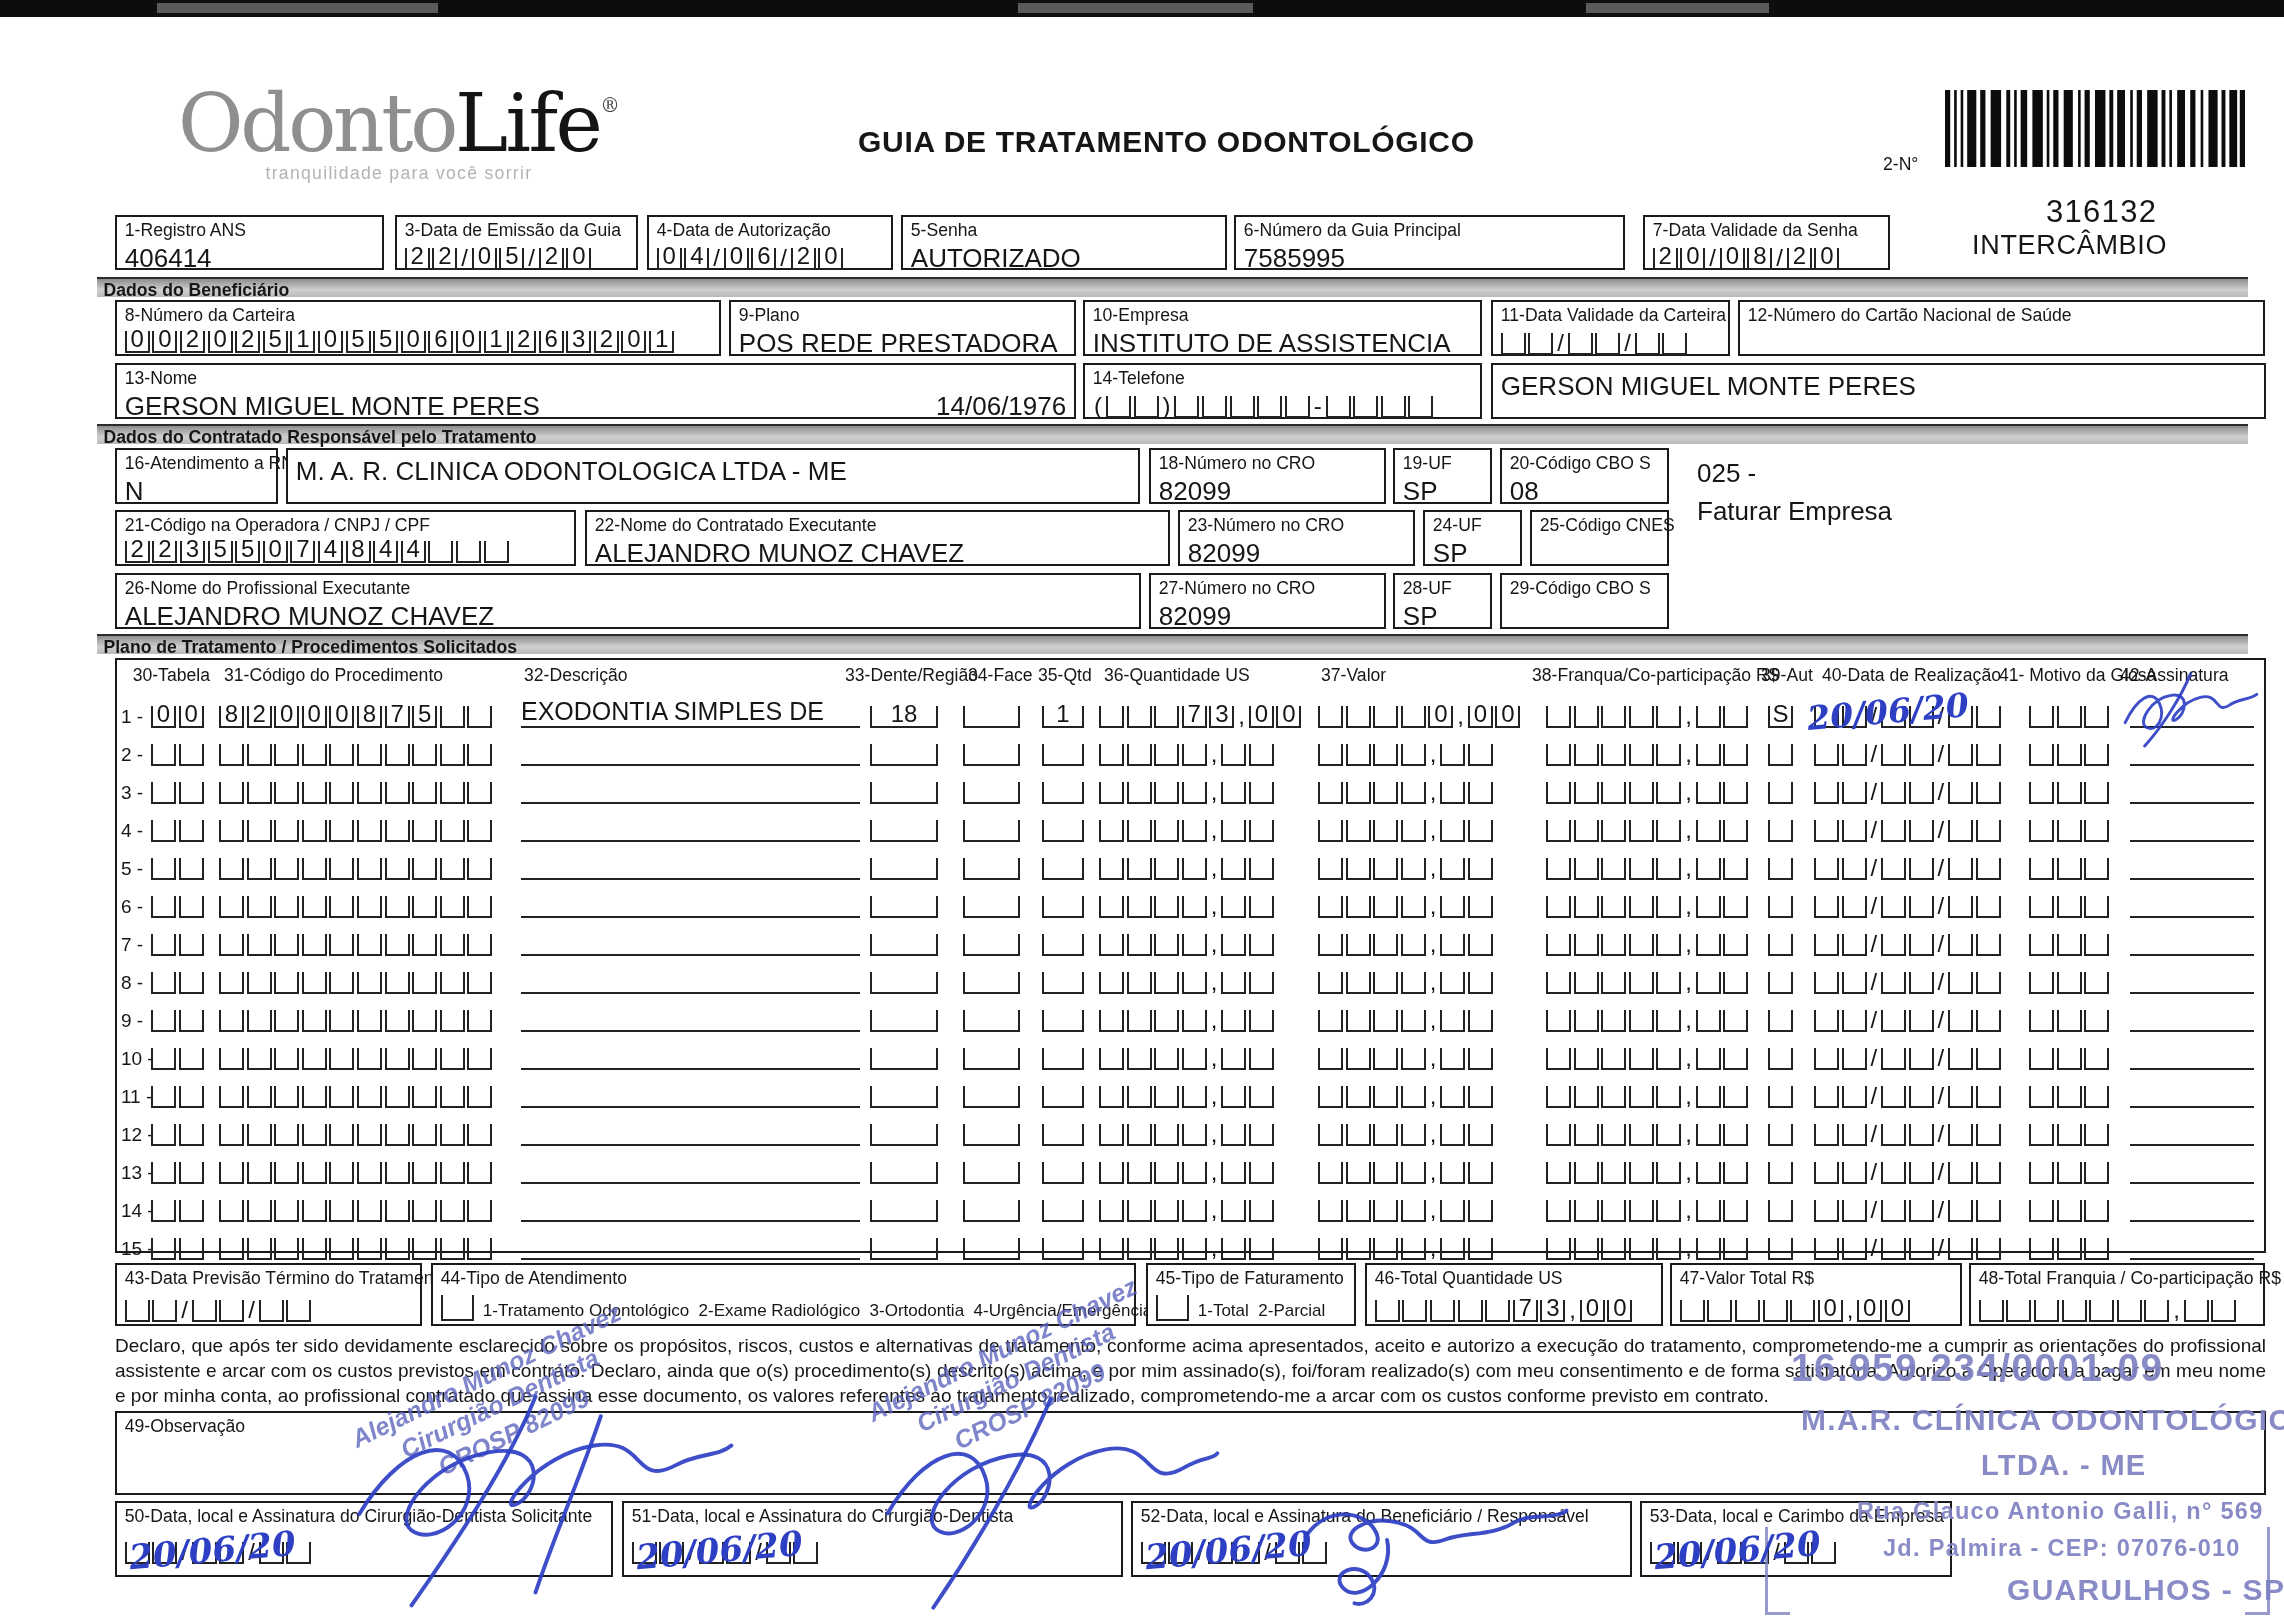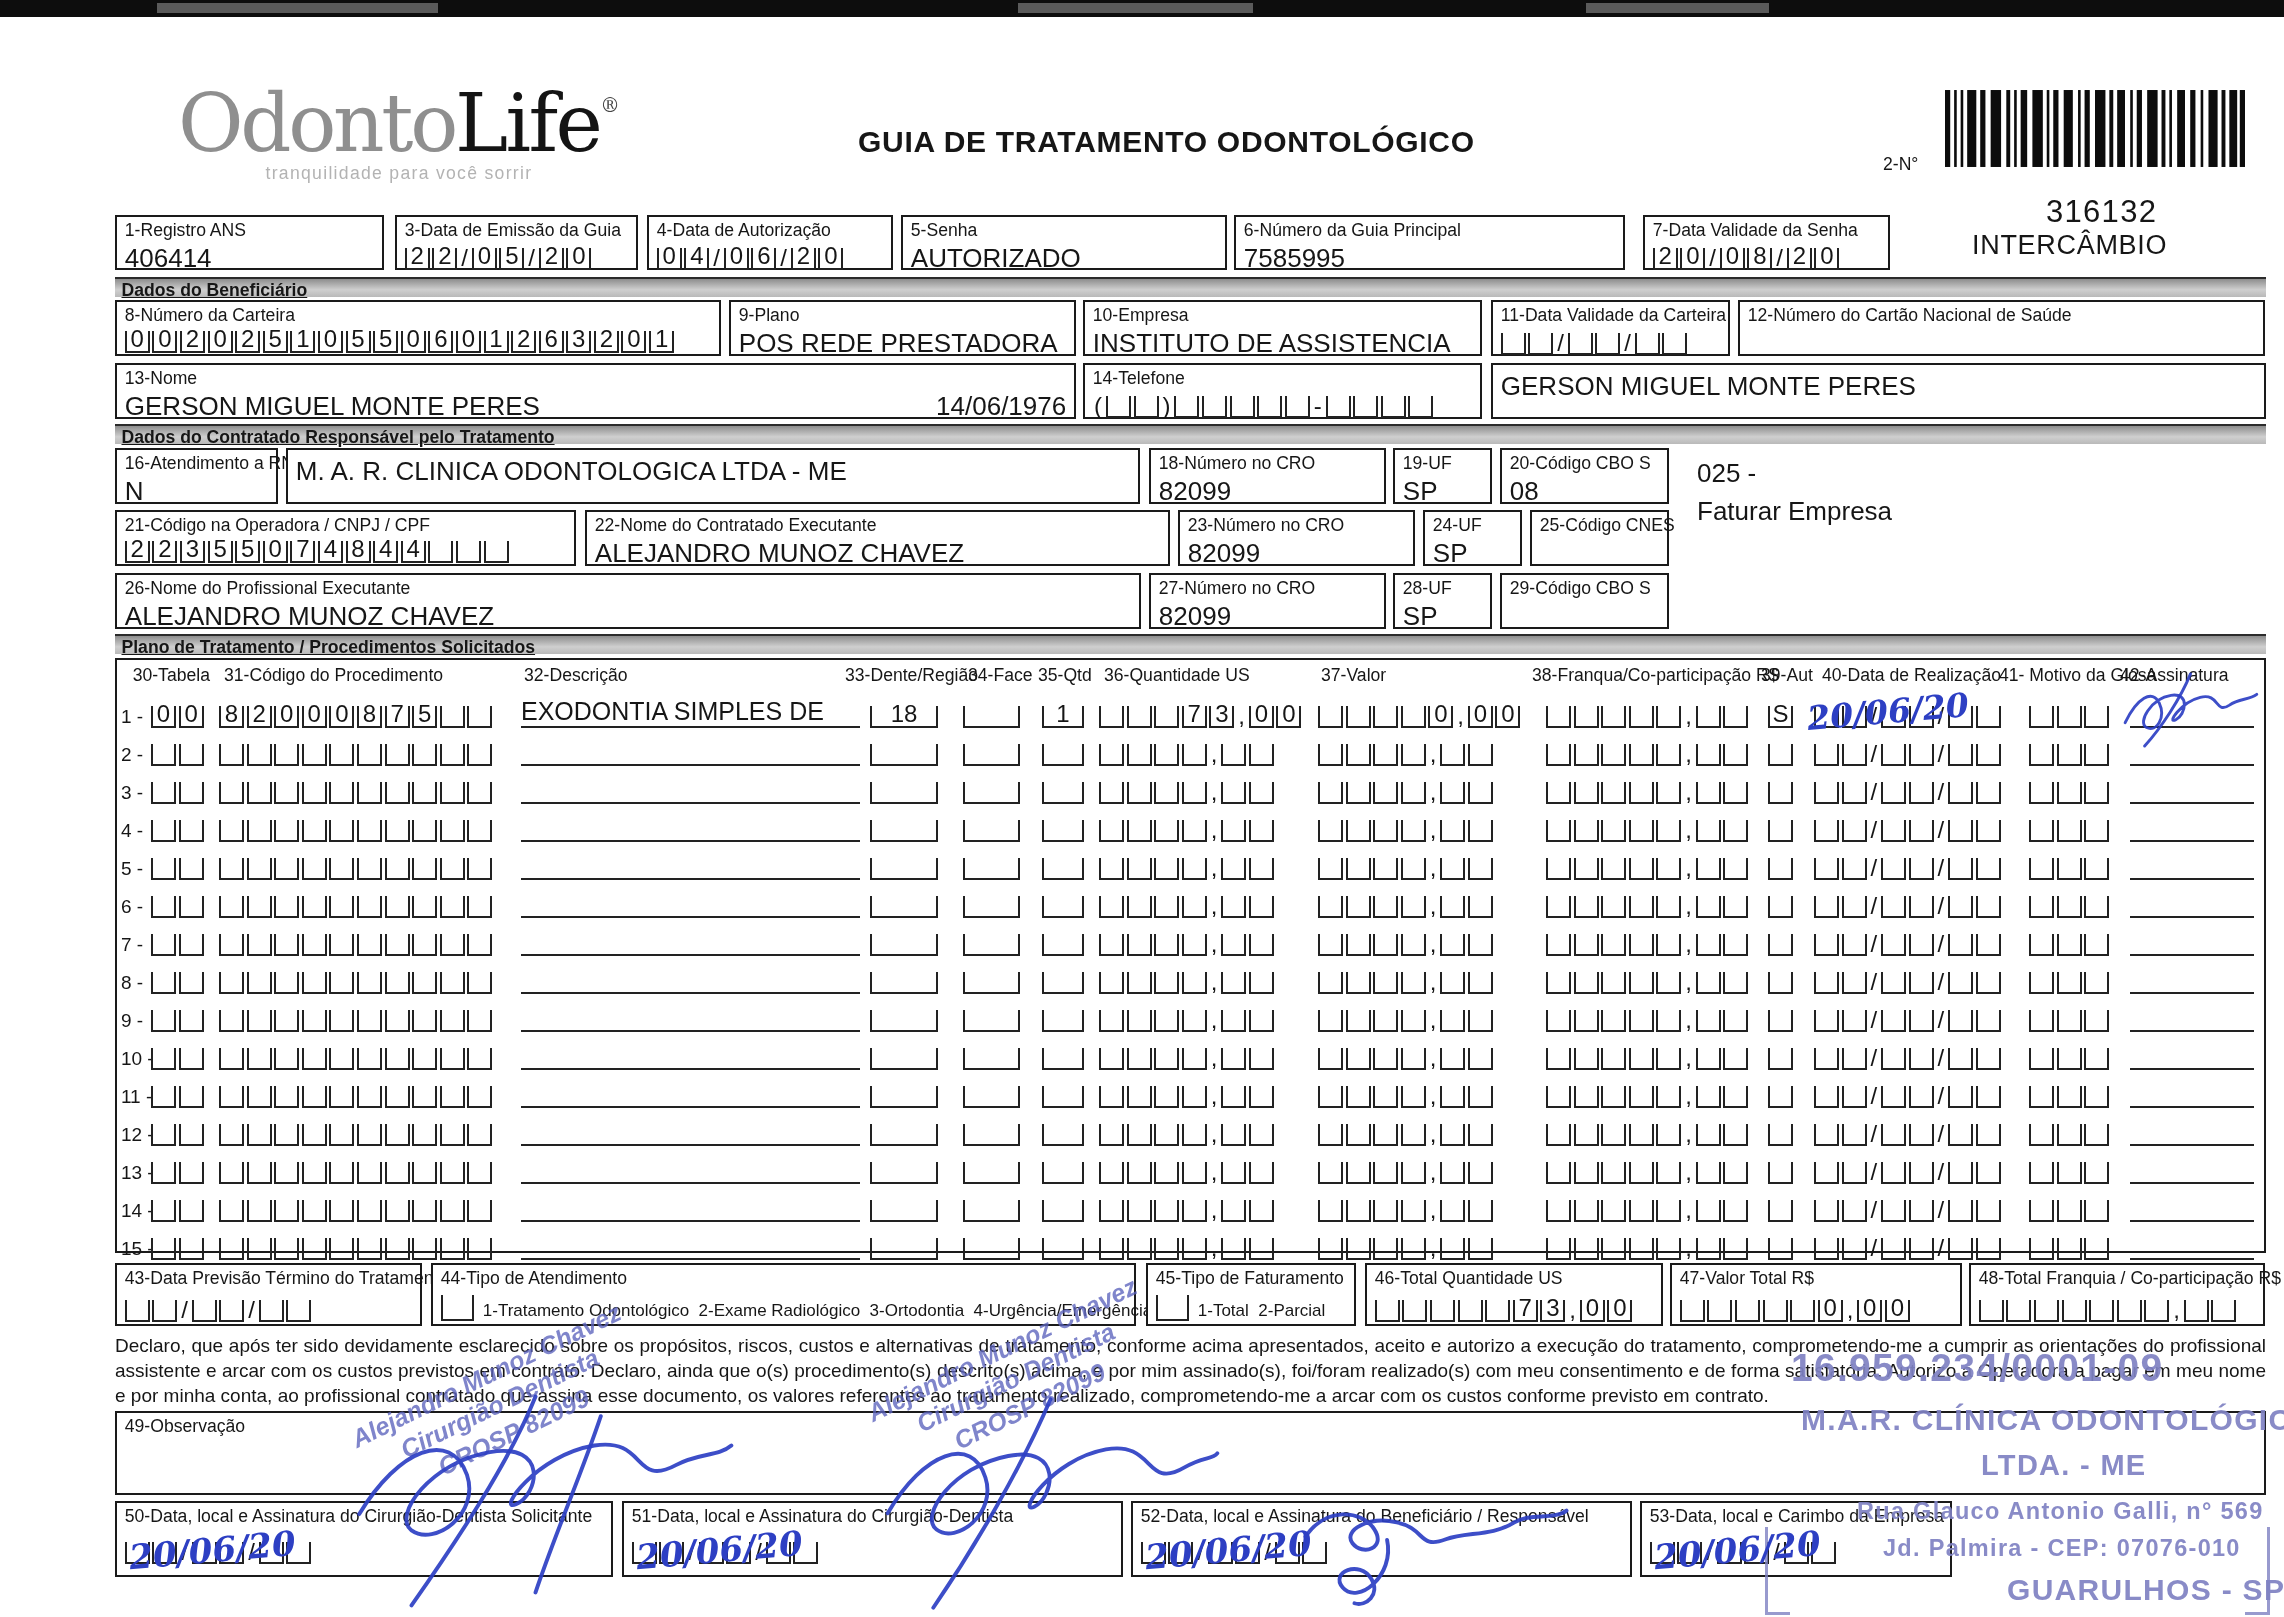--- a/index.html
+++ b/index.html
@@ -22,23 +22,23 @@
   .bc-label{position:absolute;left:1883px;top:154px;font-size:17.6px;}
   .barcode{position:absolute;left:1945px;top:90px;}
   .guide-number{position:absolute;left:2046px;top:194px;font-size:31px;letter-spacing:1.3px;}
   .guide-type{position:absolute;left:1972px;top:230px;font-size:27px;letter-spacing:0.7px;}
 
   .box{position:absolute;border:2.6px solid #1a1a1a;box-sizing:border-box;background:#fff;padding:3.3px 7.8px;}
   .lbl{font-size:17.6px;line-height:1.15;white-space:nowrap;display:block;}
   .val{font-size:26px;margin-top:2.6px;white-space:nowrap;}
   .val-row{display:flex;justify-content:space-between;align-items:flex-end;font-size:26px;margin-top:2.6px;}
 
-  .secbar{position:absolute;left:115px;width:2151px;height:19.6px;box-sizing:border-box;
+  .secbar{position:absolute;left:97px;width:2151px;height:19.6px;box-sizing:border-box;
     background:linear-gradient(180deg,#8d8d8d,#cfcfcf 60%,#b9b9b9);
-    border-top:2px solid #2b2b2b;font-weight:bold;font-size:17.6px;padding:0.7px 6.5px;text-decoration:underline;}
+    border-top:2px solid #2b2b2b;font-weight:bold;font-size:17.6px;padding:0.7px 6.5px;}
 
   .cells{display:flex;align-items:flex-end;margin-top:5.2px;}
   .cell{width:25px;height:22px;border-left:2px solid #222;border-right:2px solid #222;border-bottom:2.6px solid #222;
     margin-right:2.6px;display:flex;align-items:flex-end;justify-content:center;
     font-size:24px;line-height:1;box-sizing:border-box;flex:0 0 auto;}
   .sep{font-size:24px;line-height:1;margin:0 3.9px 0 1.3px;}
 
   .uline{border-bottom:2.6px solid #222;display:flex;align-items:flex-end;font-size:25px;white-space:nowrap;box-sizing:border-box;height:31px;}
 
   

